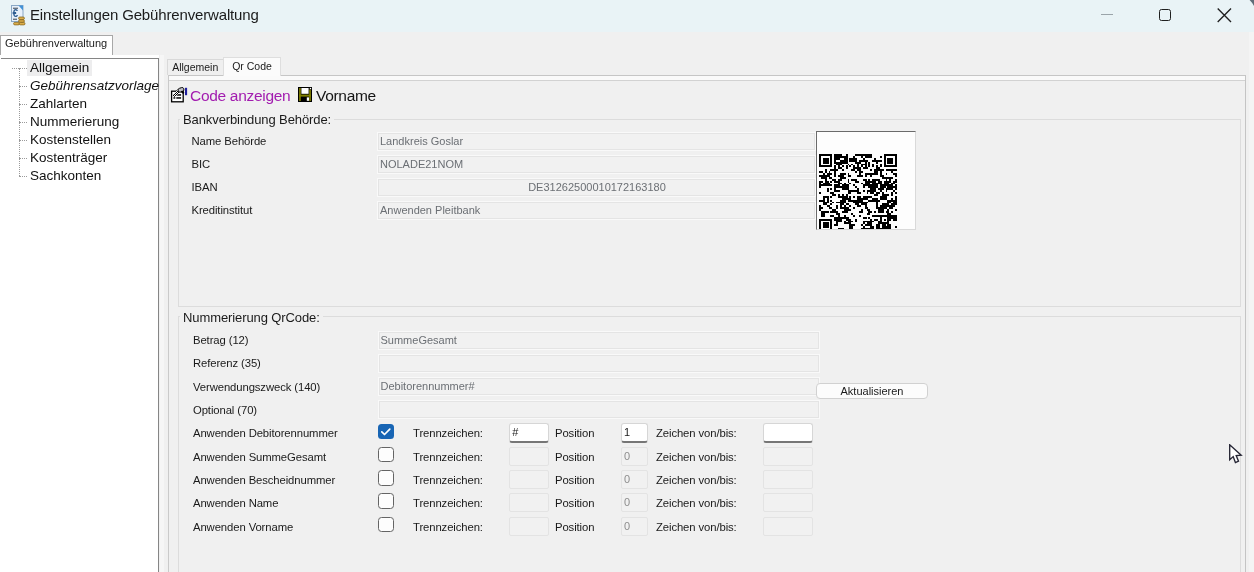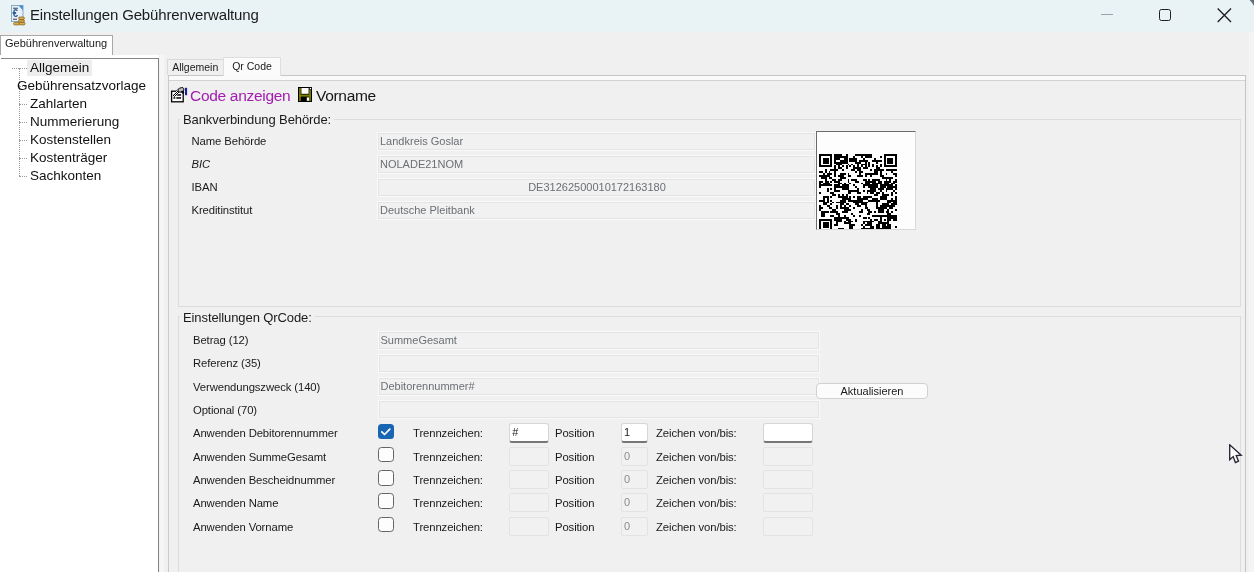--- a/index.html
+++ b/index.html
@@ -56,21 +56,21 @@
 
 <div class="abs" style="left:18.5px;top:68px;width:1px;height:108px;border-left:1px dotted #9a9a9a;"></div>
 <div class="abs" style="left:12px;top:68px;width:15px;height:1px;border-top:1px dotted #9a9a9a;"></div>
 <div class="abs" style="left:19px;top:86px;width:8px;height:1px;border-top:1px dotted #9a9a9a;"></div>
 <div class="abs" style="left:19px;top:104px;width:8px;height:1px;border-top:1px dotted #9a9a9a;"></div>
 <div class="abs" style="left:19px;top:122px;width:8px;height:1px;border-top:1px dotted #9a9a9a;"></div>
 <div class="abs" style="left:19px;top:140px;width:8px;height:1px;border-top:1px dotted #9a9a9a;"></div>
 <div class="abs" style="left:19px;top:158px;width:8px;height:1px;border-top:1px dotted #9a9a9a;"></div>
 <div class="abs" style="left:19px;top:176px;width:8px;height:1px;border-top:1px dotted #9a9a9a;"></div>
 <div class="tree" style="left:27px;top:59.5px;background:#ededee;padding:0 3px;">Allgemein</div>
-<div class="tree" style="left:17px;top:77.5px;">Gebührensatzvorlage</div>
+<div class="tree" style="left:30px;top:77.5px;font-style:italic;">Gebührensatzvorlage</div>
 <div class="tree" style="left:30px;top:95.5px;">Zahlarten</div>
 <div class="tree" style="left:30px;top:113.5px;">Nummerierung</div>
 <div class="tree" style="left:30px;top:131.5px;">Kostenstellen</div>
 <div class="tree" style="left:30px;top:149.5px;">Kostenträger</div>
 <div class="tree" style="left:30px;top:167.5px;">Sachkonten</div>
 
 <div class="abs" style="left:168px;top:75px;width:1078px;height:1px;background:#c6c6c6;"></div>
 <div class="abs" style="left:168px;top:76px;width:1078px;height:3.5px;background:#fafafa;"></div>
 <div class="abs" style="left:168px;top:79.5px;width:1078px;height:1px;background:#d2d2d2;"></div>
 <div class="abs" style="left:168px;top:75px;width:1px;height:497px;background:#cacaca;"></div>
@@ -106,36 +106,36 @@
   <rect x="1.1" y="7.6" width="11.8" height="2" fill="#808000"></rect>
   <rect x="3.4" y="1" width="7.2" height="5.8" fill="#fff"></rect>
   <rect x="8.8" y="10.4" width="2.2" height="3.4" fill="#fff"></rect>
   <rect x="11.8" y="0.9" width="1.3" height="1.3" fill="#fff"></rect>
 </svg>
 <div class="abs" style="left:316px;top:87px;font-size:15.5px;letter-spacing:-0.3px;color:#141414;">Vorname</div>
 
 <div class="grp" style="left:178px;top:119px;width:1063px;height:188px;"></div>
 <div class="grplbl" style="left:180px;top:112px;">Bankverbindung Behörde:</div>
 <div class="lbl" style="left:191.5px;top:135px;">Name Behörde</div>
-<div class="lbl" style="left:191.5px;top:158px;font-style:italic;">BIC</div>
+<div class="lbl" style="left:191.5px;top:158px;">BIC</div>
 <div class="lbl" style="left:191.5px;top:181px;">IBAN</div>
 <div class="lbl" style="left:191.5px;top:204px;">Kreditinstitut</div>
 <div class="tb" style="left:378px;top:133px;width:437px;">Landkreis Goslar</div>
 <div class="tb" style="left:378px;top:156px;width:437px;">NOLADE21NOM</div>
 <div class="tb" style="left:378px;top:179px;width:437px;text-align:center;">DE31262500010172163180</div>
-<div class="tb" style="left:378px;top:202px;width:437px;">Deutsche Pleitbank</div>
+<div class="tb" style="left:378px;top:202px;width:437px;">Anwenden Pleitbank</div>
 
 <div class="abs" style="left:816px;top:131px;width:100px;height:99px;background:#fdfdfd;border-top:1px solid #6b6b6b;border-left:1px solid #6b6b6b;border-right:1px solid #d9d9d9;border-bottom:1px solid #d9d9d9;overflow:hidden;">
   <svg style="position:absolute;left:2px;top:21.5px" width="78" height="78" viewBox="0 0 41 41" shape-rendering="crispEdges">
     <path fill="#000" d="M0 0h7v1h-7zM8 0h4v1h-4zM14 0h1v1h-1zM19 0h9v1h-9zM34 0h7v1h-7zM0 1h1v1h-1zM6 1h1v1h-1zM8 1h7v1h-7zM18 1h1v1h-1zM22 1h1v1h-1zM24 1h4v1h-4zM32 1h1v1h-1zM34 1h1v1h-1zM40 1h1v1h-1zM0 2h1v1h-1zM2 2h3v1h-3zM6 2h1v1h-1zM8 2h3v1h-3zM13 2h2v1h-2zM16 2h4v1h-4zM23 2h1v1h-1zM29 2h1v1h-1zM34 2h1v1h-1zM36 2h3v1h-3zM40 2h1v1h-1zM0 3h1v1h-1zM2 3h3v1h-3zM6 3h1v1h-1zM8 3h1v1h-1zM11 3h4v1h-4zM16 3h4v1h-4zM21 3h5v1h-5zM28 3h5v1h-5zM34 3h1v1h-1zM36 3h3v1h-3zM40 3h1v1h-1zM0 4h1v1h-1zM2 4h3v1h-3zM6 4h1v1h-1zM8 4h7v1h-7zM19 4h3v1h-3zM24 4h1v1h-1zM26 4h1v1h-1zM30 4h1v1h-1zM34 4h1v1h-1zM36 4h3v1h-3zM40 4h1v1h-1zM0 5h1v1h-1zM6 5h1v1h-1zM9 5h3v1h-3zM15 5h1v1h-1zM17 5h1v1h-1zM20 5h1v1h-1zM22 5h3v1h-3zM26 5h1v1h-1zM28 5h1v1h-1zM32 5h1v1h-1zM34 5h1v1h-1zM40 5h1v1h-1zM0 6h7v1h-7zM8 6h1v1h-1zM10 6h1v1h-1zM12 6h1v1h-1zM14 6h1v1h-1zM16 6h1v1h-1zM18 6h1v1h-1zM20 6h1v1h-1zM22 6h1v1h-1zM24 6h1v1h-1zM26 6h1v1h-1zM28 6h1v1h-1zM30 6h1v1h-1zM32 6h1v1h-1zM34 6h7v1h-7zM8 7h1v1h-1zM10 7h2v1h-2zM14 7h1v1h-1zM18 7h4v1h-4zM23 7h3v1h-3zM30 7h2v1h-2zM3 8h1v1h-1zM6 8h4v1h-4zM12 8h1v1h-1zM17 8h2v1h-2zM20 8h2v1h-2zM27 8h1v1h-1zM29 8h5v1h-5zM35 8h6v1h-6zM0 9h2v1h-2zM3 9h1v1h-1zM5 9h1v1h-1zM8 9h1v1h-1zM19 9h1v1h-1zM21 9h2v1h-2zM29 9h2v1h-2zM32 9h1v1h-1zM38 9h1v1h-1zM2 10h1v1h-1zM4 10h3v1h-3zM8 10h1v1h-1zM11 10h3v1h-3zM15 10h1v1h-1zM21 10h1v1h-1zM24 10h7v1h-7zM32 10h1v1h-1zM35 10h1v1h-1zM39 10h2v1h-2zM0 11h6v1h-6zM8 11h1v1h-1zM10 11h3v1h-3zM15 11h2v1h-2zM20 11h3v1h-3zM24 11h1v1h-1zM27 11h1v1h-1zM32 11h2v1h-2zM40 11h1v1h-1zM1 12h3v1h-3zM5 12h2v1h-2zM11 12h3v1h-3zM33 12h6v1h-6zM3 13h1v1h-1zM7 13h2v1h-2zM10 13h2v1h-2zM15 13h1v1h-1zM17 13h3v1h-3zM23 13h2v1h-2zM26 13h1v1h-1zM28 13h4v1h-4zM35 13h1v1h-1zM37 13h1v1h-1zM40 13h1v1h-1zM0 14h2v1h-2zM3 14h2v1h-2zM6 14h1v1h-1zM8 14h3v1h-3zM15 14h1v1h-1zM19 14h2v1h-2zM24 14h6v1h-6zM31 14h2v1h-2zM34 14h4v1h-4zM39 14h2v1h-2zM0 15h1v1h-1zM2 15h4v1h-4zM10 15h2v1h-2zM13 15h1v1h-1zM16 15h1v1h-1zM22 15h1v1h-1zM24 15h3v1h-3zM28 15h5v1h-5zM34 15h3v1h-3zM38 15h2v1h-2zM0 16h7v1h-7zM8 16h3v1h-3zM12 16h4v1h-4zM18 16h1v1h-1zM23 16h8v1h-8zM32 16h7v1h-7zM40 16h1v1h-1zM0 17h1v1h-1zM8 17h8v1h-8zM19 17h1v1h-1zM23 17h1v1h-1zM26 17h5v1h-5zM32 17h3v1h-3zM36 17h5v1h-5zM4 18h1v1h-1zM6 18h1v1h-1zM8 18h1v1h-1zM12 18h4v1h-4zM20 18h1v1h-1zM27 18h3v1h-3zM31 18h3v1h-3zM35 18h4v1h-4zM40 18h1v1h-1zM4 19h1v1h-1zM8 19h3v1h-3zM15 19h6v1h-6zM23 19h1v1h-1zM25 19h5v1h-5zM32 19h1v1h-1zM35 19h1v1h-1zM39 19h1v1h-1zM0 20h1v1h-1zM6 20h2v1h-2zM15 20h2v1h-2zM20 20h2v1h-2zM25 20h1v1h-1zM27 20h2v1h-2zM30 20h2v1h-2zM33 20h1v1h-1zM38 20h1v1h-1zM40 20h1v1h-1zM7 21h2v1h-2zM10 21h1v1h-1zM12 21h1v1h-1zM14 21h1v1h-1zM29 21h2v1h-2zM33 21h4v1h-4zM38 21h1v1h-1zM2 22h3v1h-3zM6 22h1v1h-1zM10 22h5v1h-5zM16 22h1v1h-1zM18 22h1v1h-1zM20 22h2v1h-2zM23 22h5v1h-5zM32 22h4v1h-4zM40 22h1v1h-1zM2 23h1v1h-1zM4 23h1v1h-1zM12 23h5v1h-5zM20 23h6v1h-6zM28 23h3v1h-3zM32 23h4v1h-4zM38 23h1v1h-1zM40 23h1v1h-1zM0 24h3v1h-3zM4 24h1v1h-1zM6 24h1v1h-1zM11 24h3v1h-3zM15 24h8v1h-8zM26 24h6v1h-6zM36 24h5v1h-5zM2 25h3v1h-3zM7 25h1v1h-1zM9 25h5v1h-5zM18 25h8v1h-8zM30 25h1v1h-1zM36 25h2v1h-2zM39 25h2v1h-2zM2 26h2v1h-2zM6 26h1v1h-1zM11 26h2v1h-2zM14 26h2v1h-2zM19 26h2v1h-2zM22 26h3v1h-3zM30 26h1v1h-1zM33 26h4v1h-4zM38 26h3v1h-3zM0 27h1v1h-1zM4 27h2v1h-2zM9 27h1v1h-1zM11 27h1v1h-1zM13 27h1v1h-1zM16 27h1v1h-1zM20 27h2v1h-2zM24 27h1v1h-1zM30 27h1v1h-1zM32 27h8v1h-8zM0 28h2v1h-2zM5 28h2v1h-2zM9 28h1v1h-1zM11 28h5v1h-5zM18 28h1v1h-1zM24 28h2v1h-2zM30 28h6v1h-6zM37 28h2v1h-2zM0 29h1v1h-1zM7 29h2v1h-2zM13 29h4v1h-4zM22 29h1v1h-1zM25 29h2v1h-2zM31 29h3v1h-3zM36 29h1v1h-1zM40 29h1v1h-1zM1 30h4v1h-4zM6 30h4v1h-4zM12 30h3v1h-3zM21 30h2v1h-2zM26 30h2v1h-2zM29 30h1v1h-1zM31 30h3v1h-3zM35 30h2v1h-2zM38 30h1v1h-1zM1 31h2v1h-2zM9 31h2v1h-2zM17 31h1v1h-1zM25 31h2v1h-2zM36 31h2v1h-2zM1 32h2v1h-2zM6 32h2v1h-2zM10 32h1v1h-1zM13 32h1v1h-1zM18 32h1v1h-1zM21 32h1v1h-1zM28 32h13v1h-13zM8 33h8v1h-8zM23 33h2v1h-2zM26 33h1v1h-1zM32 33h1v1h-1zM36 33h5v1h-5zM0 34h7v1h-7zM8 34h4v1h-4zM14 34h3v1h-3zM19 34h1v1h-1zM27 34h1v1h-1zM29 34h2v1h-2zM32 34h1v1h-1zM34 34h1v1h-1zM36 34h2v1h-2zM39 34h2v1h-2zM0 35h1v1h-1zM6 35h1v1h-1zM9 35h3v1h-3zM13 35h1v1h-1zM15 35h3v1h-3zM19 35h1v1h-1zM23 35h6v1h-6zM31 35h2v1h-2zM36 35h1v1h-1zM0 36h1v1h-1zM2 36h3v1h-3zM6 36h1v1h-1zM9 36h1v1h-1zM13 36h4v1h-4zM23 36h1v1h-1zM25 36h3v1h-3zM31 36h6v1h-6zM0 37h1v1h-1zM2 37h3v1h-3zM6 37h1v1h-1zM8 37h2v1h-2zM16 37h3v1h-3zM22 37h1v1h-1zM24 37h4v1h-4zM30 37h2v1h-2zM33 37h2v1h-2zM36 37h2v1h-2zM0 38h1v1h-1zM2 38h3v1h-3zM6 38h1v1h-1zM16 38h2v1h-2zM23 38h1v1h-1zM27 38h2v1h-2zM30 38h2v1h-2zM33 38h5v1h-5zM40 38h1v1h-1zM0 39h1v1h-1zM6 39h1v1h-1zM10 39h3v1h-3zM16 39h2v1h-2zM22 39h7v1h-7zM30 39h8v1h-8zM0 40h7v1h-7zM8 40h1v1h-1zM12 40h2v1h-2zM15 40h1v1h-1zM17 40h3v1h-3zM22 40h4v1h-4zM27 40h2v1h-2zM32 40h1v1h-1zM34 40h2v1h-2zM37 40h1v1h-1zM39 40h2v1h-2z"></path>
   </svg>
 </div>
 
 <div class="grp" style="left:178px;top:316px;width:1063px;height:280px;"></div>
-<div class="grplbl" style="left:180px;top:309.5px;">Einstellungen QrCode:</div>
+<div class="grplbl" style="left:180px;top:309.5px;">Nummerierung QrCode:</div>
 <div class="lbl" style="left:193px;top:334px;">Betrag (12)</div>
 <div class="lbl" style="left:193px;top:357.3px;">Referenz (35)</div>
 <div class="lbl" style="left:193px;top:380.6px;">Verwendungszweck (140)</div>
 <div class="lbl" style="left:193px;top:403.9px;">Optional (70)</div>
 <div class="tb" style="left:378.5px;top:331.5px;width:440px;">SummeGesamt</div>
 <div class="tb" style="left:378.5px;top:354.8px;width:440px;"></div>
 <div class="tb" style="left:378.5px;top:378.1px;width:440px;">Debitorennummer#</div>
 <div class="tb" style="left:378.5px;top:401.4px;width:440px;"></div>
 <div class="abs" style="left:816px;top:383px;width:112px;height:16px;background:#fcfcfc;border:1px solid #d1d1d1;border-radius:4px;font-size:11px;color:#1a1a1a;text-align:center;line-height:14px;">Aktualisieren</div>
 <div class="lbl" style="left:193px;top:427.3px;">Anwenden Debitorennummer</div>

